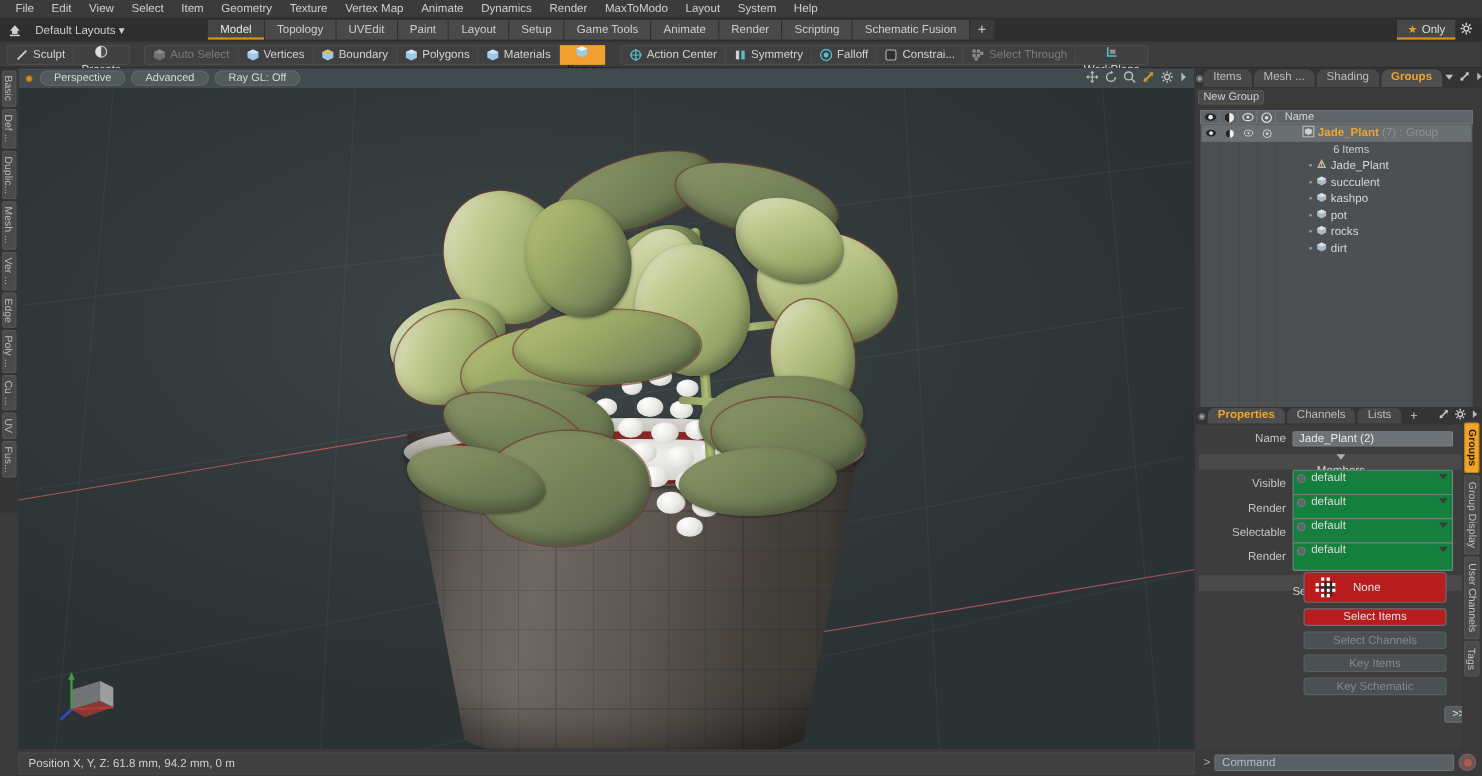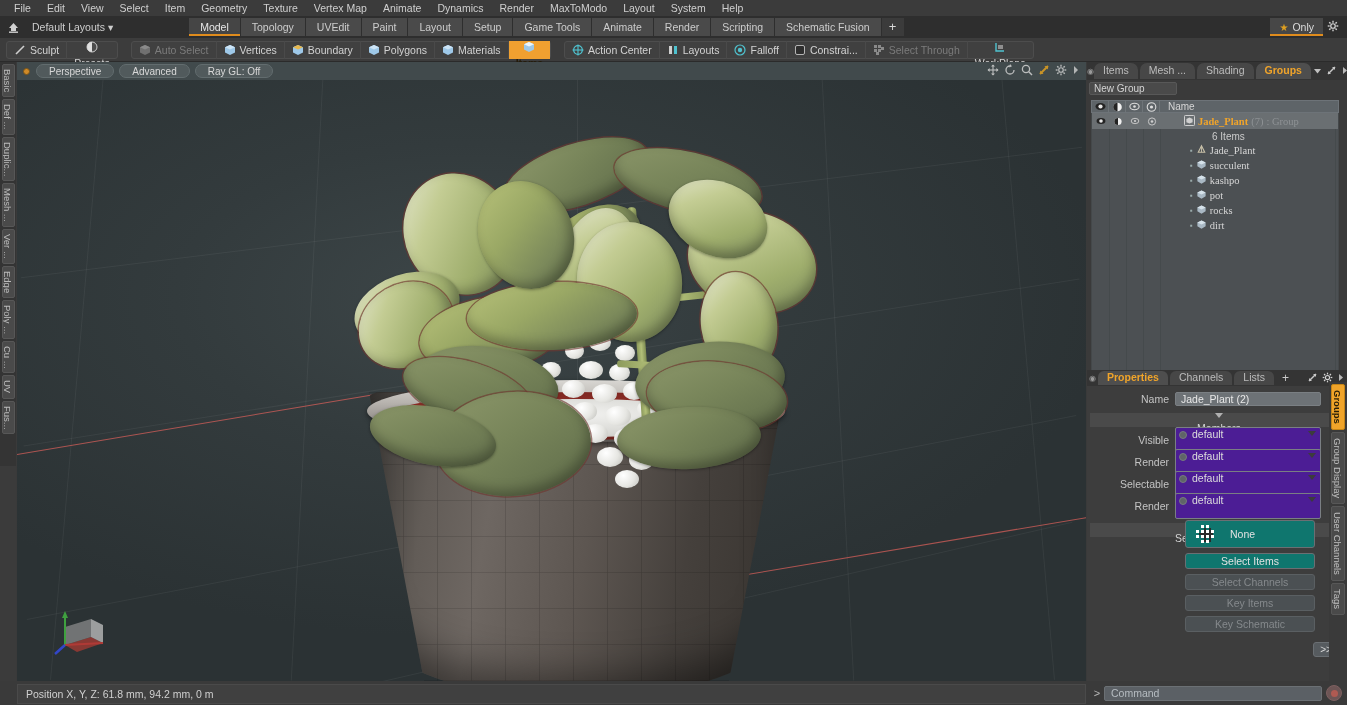--- a/index.html
+++ b/index.html
@@ -240,42 +240,42 @@
   .rtab {
     font-size: 10.5px; color: #bcbcbc;
     height: 16px; line-height: 15px; padding: 0 9px;
     background: #474747; border-radius: 7px 7px 0 0;
     margin-right: 2px; white-space: nowrap;
   }
   .rtab.active { background: #4e4e4e; color: #f0a42a; font-weight: bold; }
   .rp-tabicons { margin-left: auto; display: flex; align-items: center; gap: 4px; padding-right: 3px; }
 
   .rp-newgroup {
-    position: absolute; left: 2px; top: 20px; width: 88px; height: 13px;
+    position: absolute; left: 2px; top: 20px; width: 60px; height: 13px;
     background: #4a4a4a; border: 1px solid #585858; border-radius: 2px;
     font-size: 10px; color: #d4d4d4; line-height: 11px; padding-left: 4px;
   }
   .rp-listhead {
     position: absolute; left: 4px; top: 38px; width: 248px; height: 13px;
     background: #5e6468; display: flex; align-items: center;
     border: 1px solid #6d7378;
   }
   .lh-col { width: 17px; height: 13px; border-right: 1px solid #6e7478; display:flex; align-items:center; justify-content:center; }
   .lh-name { font-size: 10px; color: #d6d6d6; padding-left: 8px; }
 
   .tree {
     position: absolute; left: 4px; top: 51px; width: 248px; height: 308px;
     background: #4c5053; border: 1px solid #44484a; border-top: none;
     overflow: hidden;
   }
   .tree-row { display: flex; align-items: center; height: 15px; position: relative; }
   .tree-row.selected { background: #6a6f72; }
   .tr-cols { display: flex; width: 68px; height: 15px; flex: 0 0 auto; }
   .tr-col { width: 17px; display: flex; align-items: center; justify-content: center; }
-  .tr-label { font-size: 10.5px; white-space: nowrap; display: flex; align-items: center; gap: 3px; font-family: Liberation Serif, serif; }
+  .tr-label { font-size: 10.5px; white-space: nowrap; display: flex; align-items: center; gap: 3px; }
   .grp-name { color: #f0a42a; font-weight: bold; }
   .grp-sub { color: #8e9295; }
   .subrow { font-size: 10.5px; color: #d6d6d6; }
   .tree-colsep { position: absolute; top: 0; bottom: 0; width: 1px; background: #454a4c; }
   .items-count { font-size: 10px; color: #cccccc; }
 
   
   .props {
     position: absolute; left: 0; top: 308px; width: 260px; height: 311px;
     background: #3d3d3d;
@@ -287,36 +287,36 @@
   }
   .ptab.active { color: #f0a42a; background: #4e4e4e; font-weight: bold; }
   .ptab-plus { font-size: 12px; color: #cccccc; padding: 0 6px; }
   .pr-row { display: flex; align-items: center; height: 18px; margin-top: 4px; padding-right: 26px; }
   .pr-label { width: 88px; text-align: right; font-size: 10.5px; color: #c4c4c4; padding-right: 6px; }
   .pr-field {
     flex: 1; height: 14px; background: #6d7276; border: 1px solid #7a7f83; border-radius: 2px;
     font-size: 10.5px; color: #e8e8e8; line-height: 12px; padding-left: 5px;
   }
   .pr-select {
-    flex: 1; height: 26px; background: #4c1d95; border: 1px solid #7a7f83; border-radius: 2px;
+    flex: 1; height: 26px; background: #15803d; border: 1px solid #7a7f83; border-radius: 2px;
     font-size: 10.5px; color: #dcdcdc; line-height: 12px; padding-left: 16px;
     position: relative;
   }
   .pr-select .chev { position: absolute; right: 4px; top: 3px; width: 0; height: 0;
     border-left: 4px solid transparent; border-right: 4px solid transparent; border-top: 5px solid #3c3c3c; }
   .pr-select .cbox { position: absolute; left: 3px; top: 3px; width: 8px; height: 8px;
     background: #5f6468; border: 1px solid #767b7f; border-radius: 5px; }
   .sect-head {
     display: flex; align-items: center; gap: 4px;
     height: 14px; background: #4a4a4a; margin: 5px 3px 0 3px;
     font-size: 10.5px; color: #d6d6d6; padding-left: 4px; flex-direction: column;
   }
   .tri { width: 0; height: 0; border-left: 4px solid transparent; border-right: 4px solid transparent; border-top: 5px solid #b0b0b0; }
   .pbtn {
-    height: 16px; background: #0f766e; border: 1px solid #6a6f73; border-radius: 3px;
+    height: 16px; background: #b91c1c; border: 1px solid #6a6f73; border-radius: 3px;
     font-size: 10.5px; color: #e2e2e2; display: flex; align-items: center; justify-content: center;
     margin-top: 5px;
   }
   .pbtn.dim { color: #85898c; background: #4b5053; border-color: #5a5f62; }
   .pbtn.tall { height: 28px; justify-content: flex-start; padding-left: 44px; position: relative; }
   .dotgrid { position: absolute; left: 6px; top: 3px; width: 30px; height: 22px; }
   .pbtn-wrap { position: absolute; left: 98px; width: 130px; }
   .arrow-btn {
     position: absolute; right: 8px; top: 272px; width: 26px; height: 15px;
     background: #565b5f; border: 1px solid #6a6f73; border-radius: 3px;
@@ -523,21 +523,21 @@
         </span>
         <span>Action Center</span>
       </div>
       <div class="mb-btn">
         <span class="ico">
           <svg width="12" height="12" viewBox="0 0 12 12">
               <rect x="2" y="2" width="3" height="8" fill="#cfcfcf"></rect>
               <rect x="7" y="2" width="3" height="8" fill="#4fc2cf"></rect>
             </svg>
         </span>
-        <span>Layouts</span>
+        <span>Symmetry</span>
       </div>
       <div class="mb-btn">
         <span class="ico">
           <svg width="12" height="12" viewBox="0 0 12 12">
               <circle cx="6" cy="6" r="5" fill="none" stroke="#4fc2cf" stroke-width="1.2"></circle>
               <circle cx="6" cy="6" r="2.2" fill="#4fc2cf"></circle>
             </svg>
         </span>
         <span>Falloff</span>
       </div>

